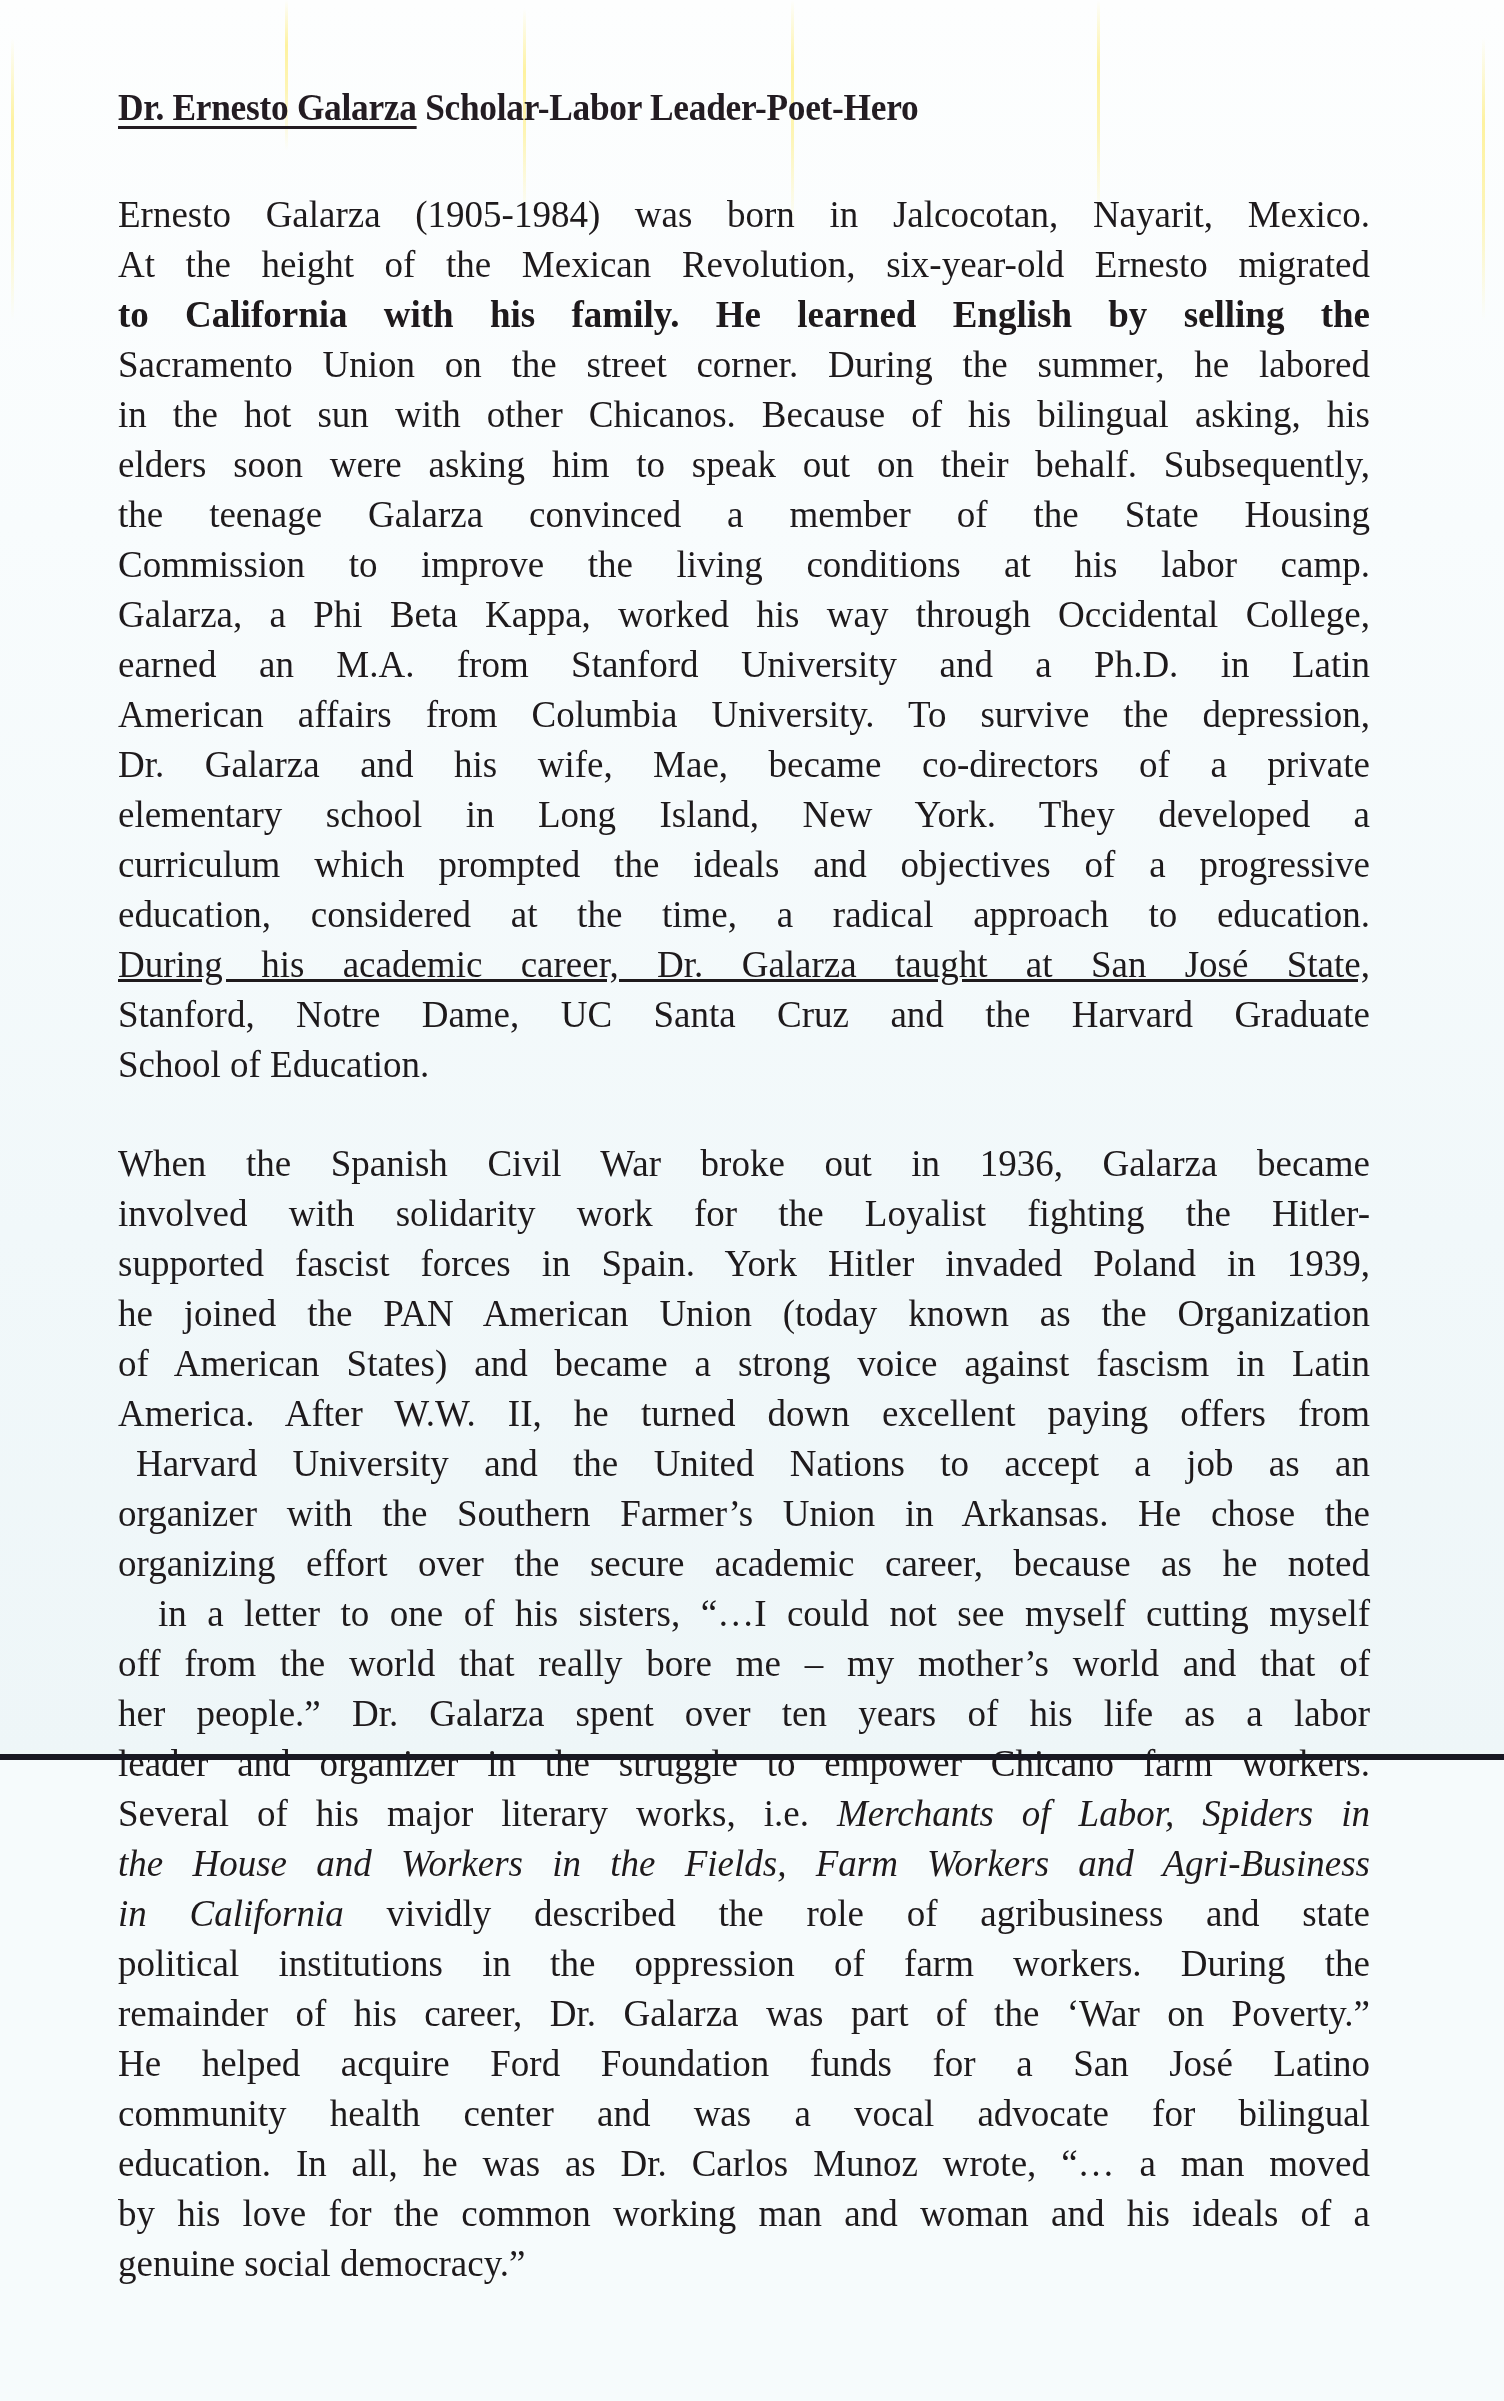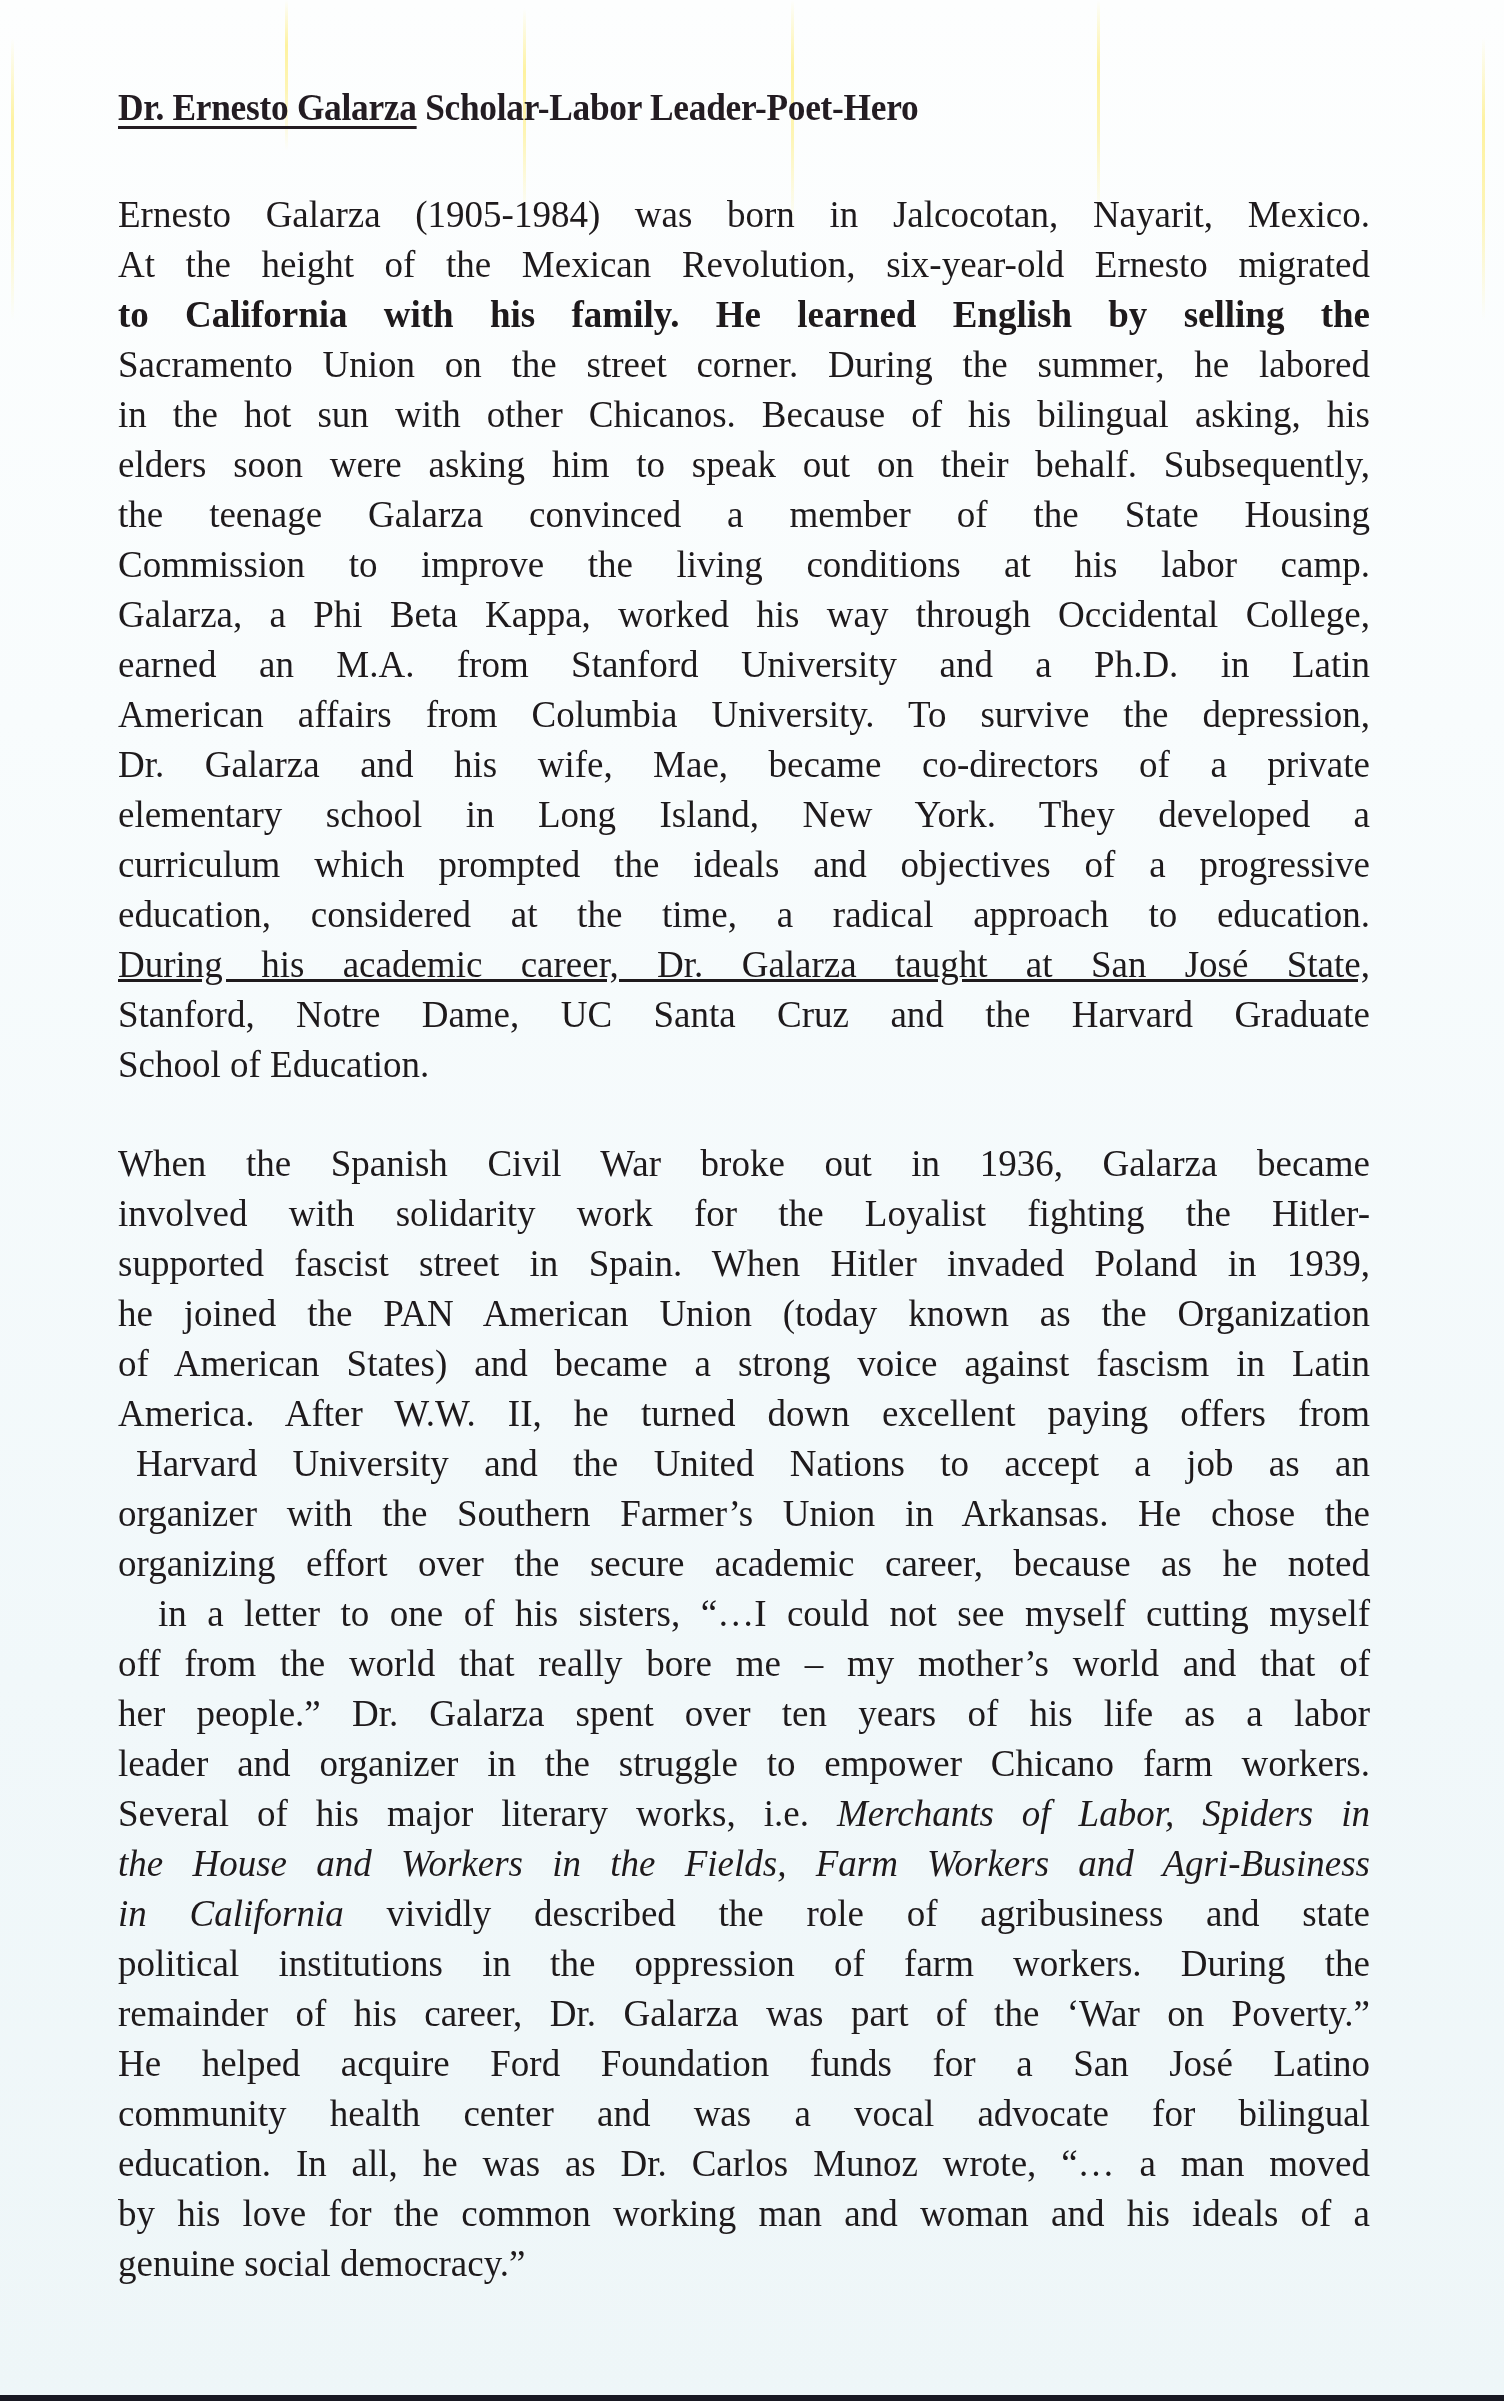--- a/index.html
+++ b/index.html
@@ -12,21 +12,21 @@
       position: relative;
       overflow: hidden;
       background: #f6fbfc;
       font-family: "Liberation Serif", "DejaVu Serif", serif;
       color: #1e1a1c;
     }
     .page {
       position: absolute;
       left: 0; top: 0;
       width: 1505px;
-      height: 2401px;
+      height: 1760px;
       background:
         linear-gradient(180deg, #fdfefe 0%, #f8fcfd 30%, #f1f8fa 70%, #eef6f8 100%);
     }
     
     .streak {
       position: absolute;
       width: 2.8px;
       background: linear-gradient(180deg, rgba(255,240,120,0) 0%, rgba(255,236,110,0.65) 30%, rgba(255,236,110,0.5) 60%, rgba(255,240,120,0) 100%);
     }
     .title {
@@ -155,21 +155,21 @@
       </div>
     </div>
   <div class="para" id="para-1" style="top:1139px;">
       <div class="line">
         <span class="inner" style="text-align-last: justify;">When the Spanish Civil War broke out in 1936, Galarza became</span>
       </div>
       <div class="line">
         <span class="inner" style="text-align-last: justify;">involved with solidarity work for the Loyalist fighting the Hitler-</span>
       </div>
       <div class="line">
-        <span class="inner" style="text-align-last: justify;">supported fascist street in Spain.  When Hitler invaded Poland in 1939,</span>
+        <span class="inner" style="text-align-last: justify;">supported fascist forces in Spain.  York Hitler invaded Poland in 1939,</span>
       </div>
       <div class="line">
         <span class="inner" style="text-align-last: justify;">he joined the PAN American Union (today known as the Organization</span>
       </div>
       <div class="line">
         <span class="inner" style="text-align-last: justify;">of American States) and became a strong voice against fascism in Latin</span>
       </div>
       <div class="line">
         <span class="inner" style="text-align-last: justify;">America.  After W.W. II, he turned down excellent paying offers from</span>
       </div>

